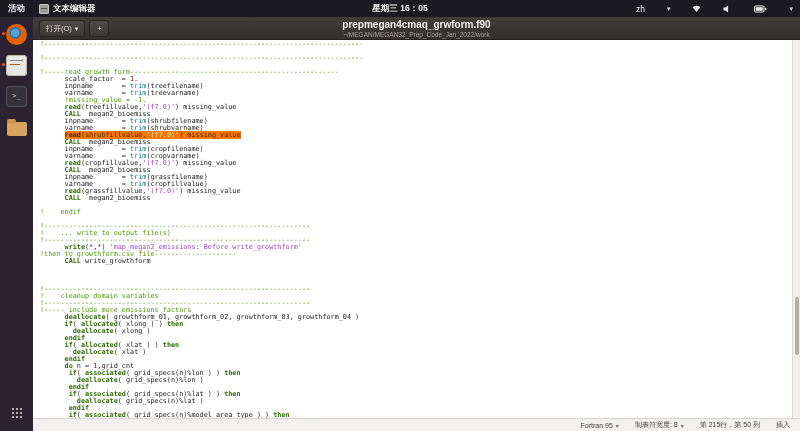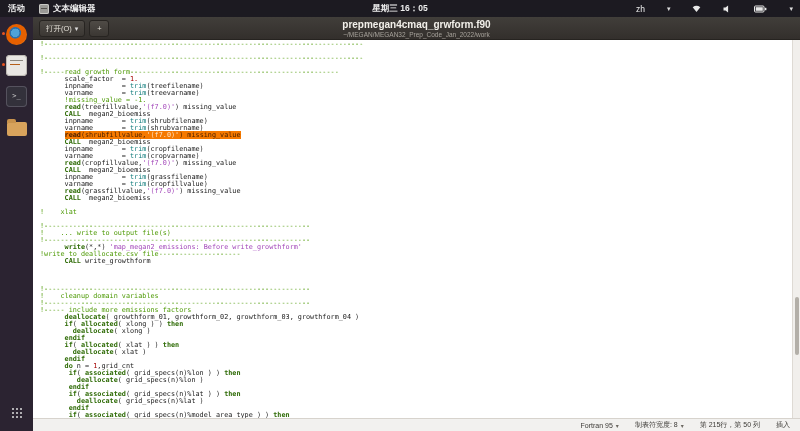--- a/index.html
+++ b/index.html
@@ -162,27 +162,27 @@
           <div class="code-line"><span>      </span><span class="k">CALL</span><span>  megan2_bioemiss</span></div>
           <div class="code-line"><span>      inpname       = </span><span class="f">trim</span><span>(cropfilename)</span></div>
           <div class="code-line"><span>      varname       = </span><span class="f">trim</span><span>(cropvarname)</span></div>
           <div class="code-line"><span>      </span><span class="k">read</span><span>(cropfillvalue,</span><span class="s">'(f7.0)'</span><span>) missing_value</span></div>
           <div class="code-line"><span>      </span><span class="k">CALL</span><span>  megan2_bioemiss</span></div>
           <div class="code-line"><span>      inpname       = </span><span class="f">trim</span><span>(grassfilename)</span></div>
           <div class="code-line"><span>      varname       = </span><span class="f">trim</span><span>(cropfillvalue)</span></div>
           <div class="code-line"><span>      </span><span class="k">read</span><span>(grassfillvalue,</span><span class="s">'(f7.0)'</span><span>) missing_value</span></div>
           <div class="code-line"><span>      </span><span class="k">CALL</span><span>  megan2_bioemiss</span></div>
           <div class="code-line">&nbsp;</div>
-          <div class="code-line"><span class="c">!    xlat</span></div>
+          <div class="code-line"><span class="c">!    endif</span></div>
           <div class="code-line">&nbsp;</div>
           <div class="code-line"><span class="c">!-----------------------------------------------------------------</span></div>
           <div class="code-line"><span class="c">!    ... write to output file(s)</span></div>
           <div class="code-line"><span class="c">!-----------------------------------------------------------------</span></div>
           <div class="code-line"><span>      </span><span class="k">write</span><span>(*,*) </span><span class="s">'map_megan2_emissions: Before write_growthform'</span></div>
-          <div class="code-line"><span class="c">!write to deallocate.csv file--------------------</span></div>
+          <div class="code-line"><span class="c">!then to growthform.csv file--------------------</span></div>
           <div class="code-line"><span>      </span><span class="k">CALL</span><span> write_growthform</span></div>
           <div class="code-line">&nbsp;</div>
           <div class="code-line">&nbsp;</div>
           <div class="code-line">&nbsp;</div>
           <div class="code-line"><span class="c">!-----------------------------------------------------------------</span></div>
           <div class="code-line"><span class="c">!    cleanup domain variables</span></div>
           <div class="code-line"><span class="c">!-----------------------------------------------------------------</span></div>
           <div class="code-line"><span class="c">!----- include more emissions factors</span></div>
           <div class="code-line"><span>      </span><span class="k">deallocate</span><span>( growthform_01, growthform_02, growthform_03, growthform_04 )</span></div>
           <div class="code-line"><span>      </span><span class="k">if</span><span>( </span><span class="k">allocated</span><span>( xlong ) ) </span><span class="k">then</span></div>

